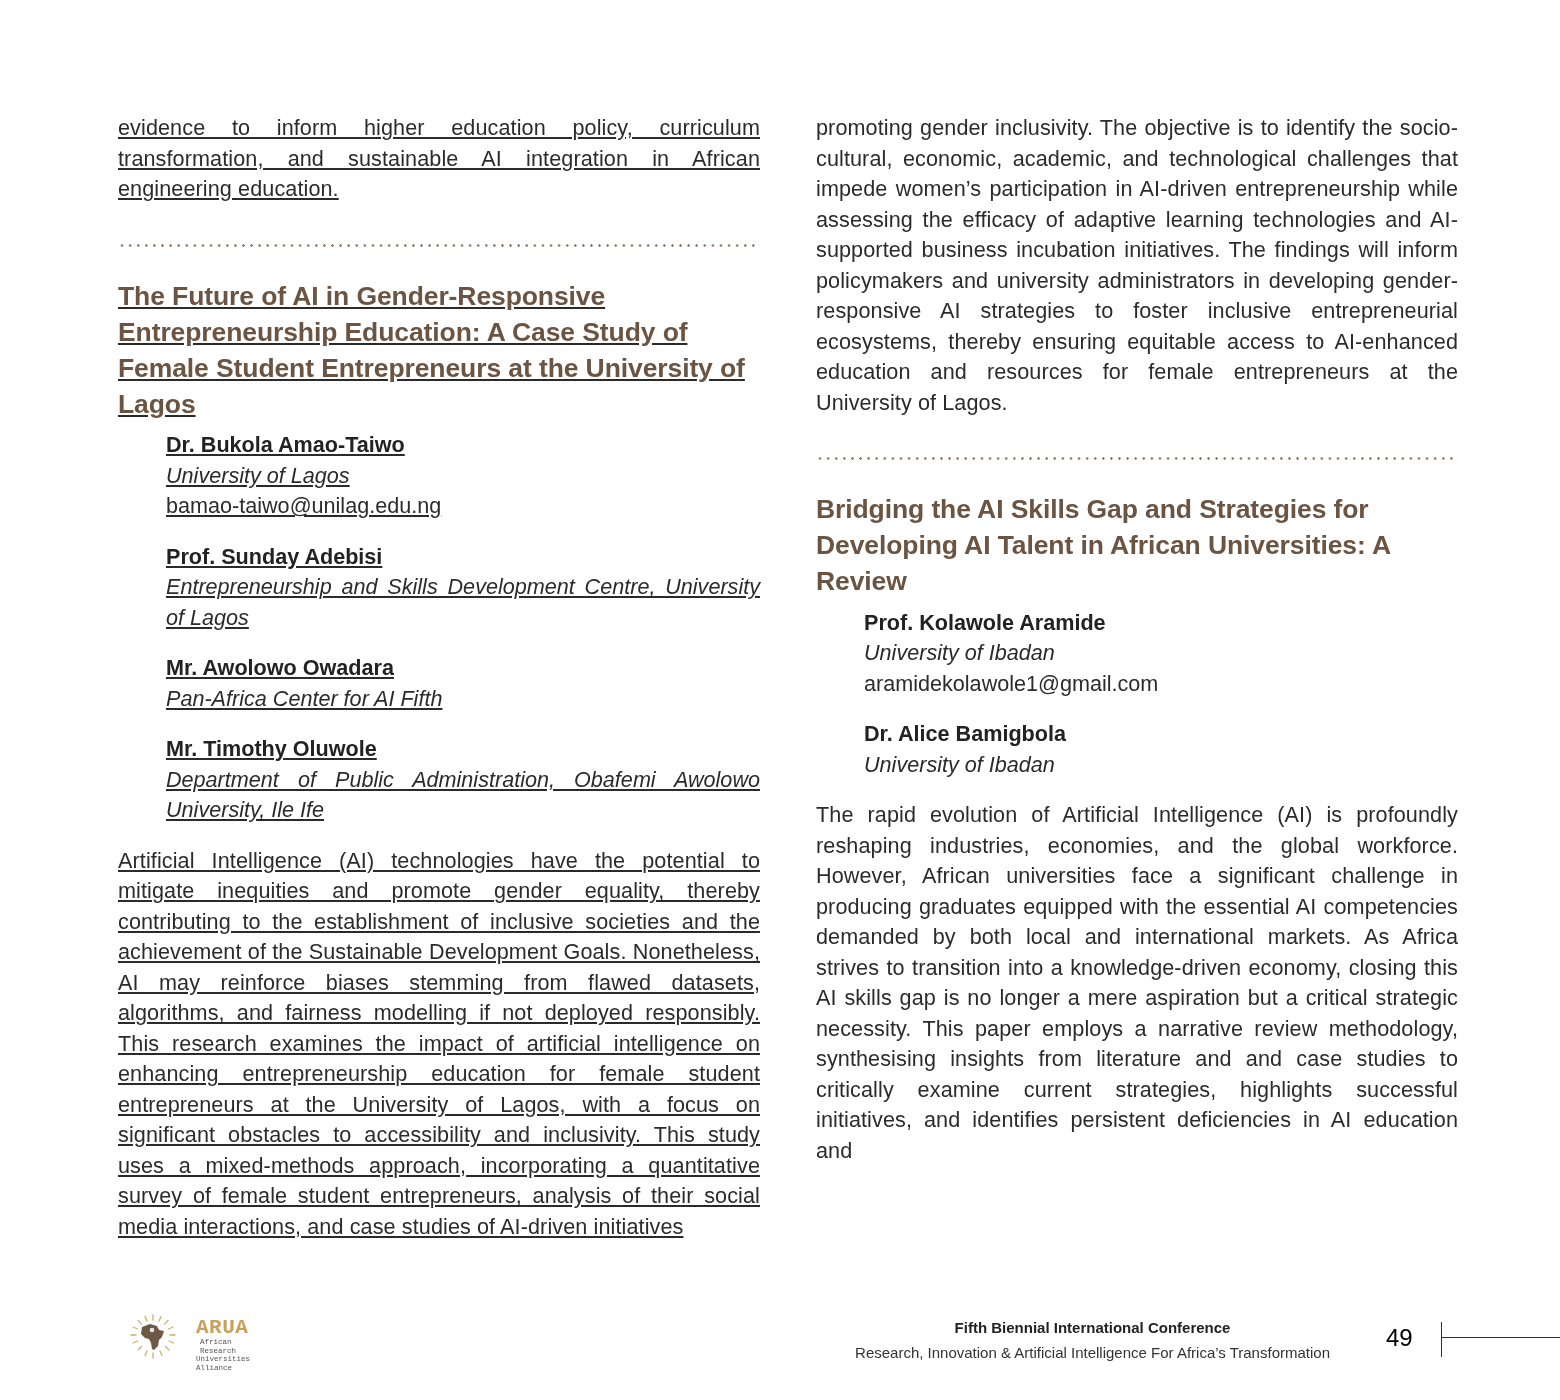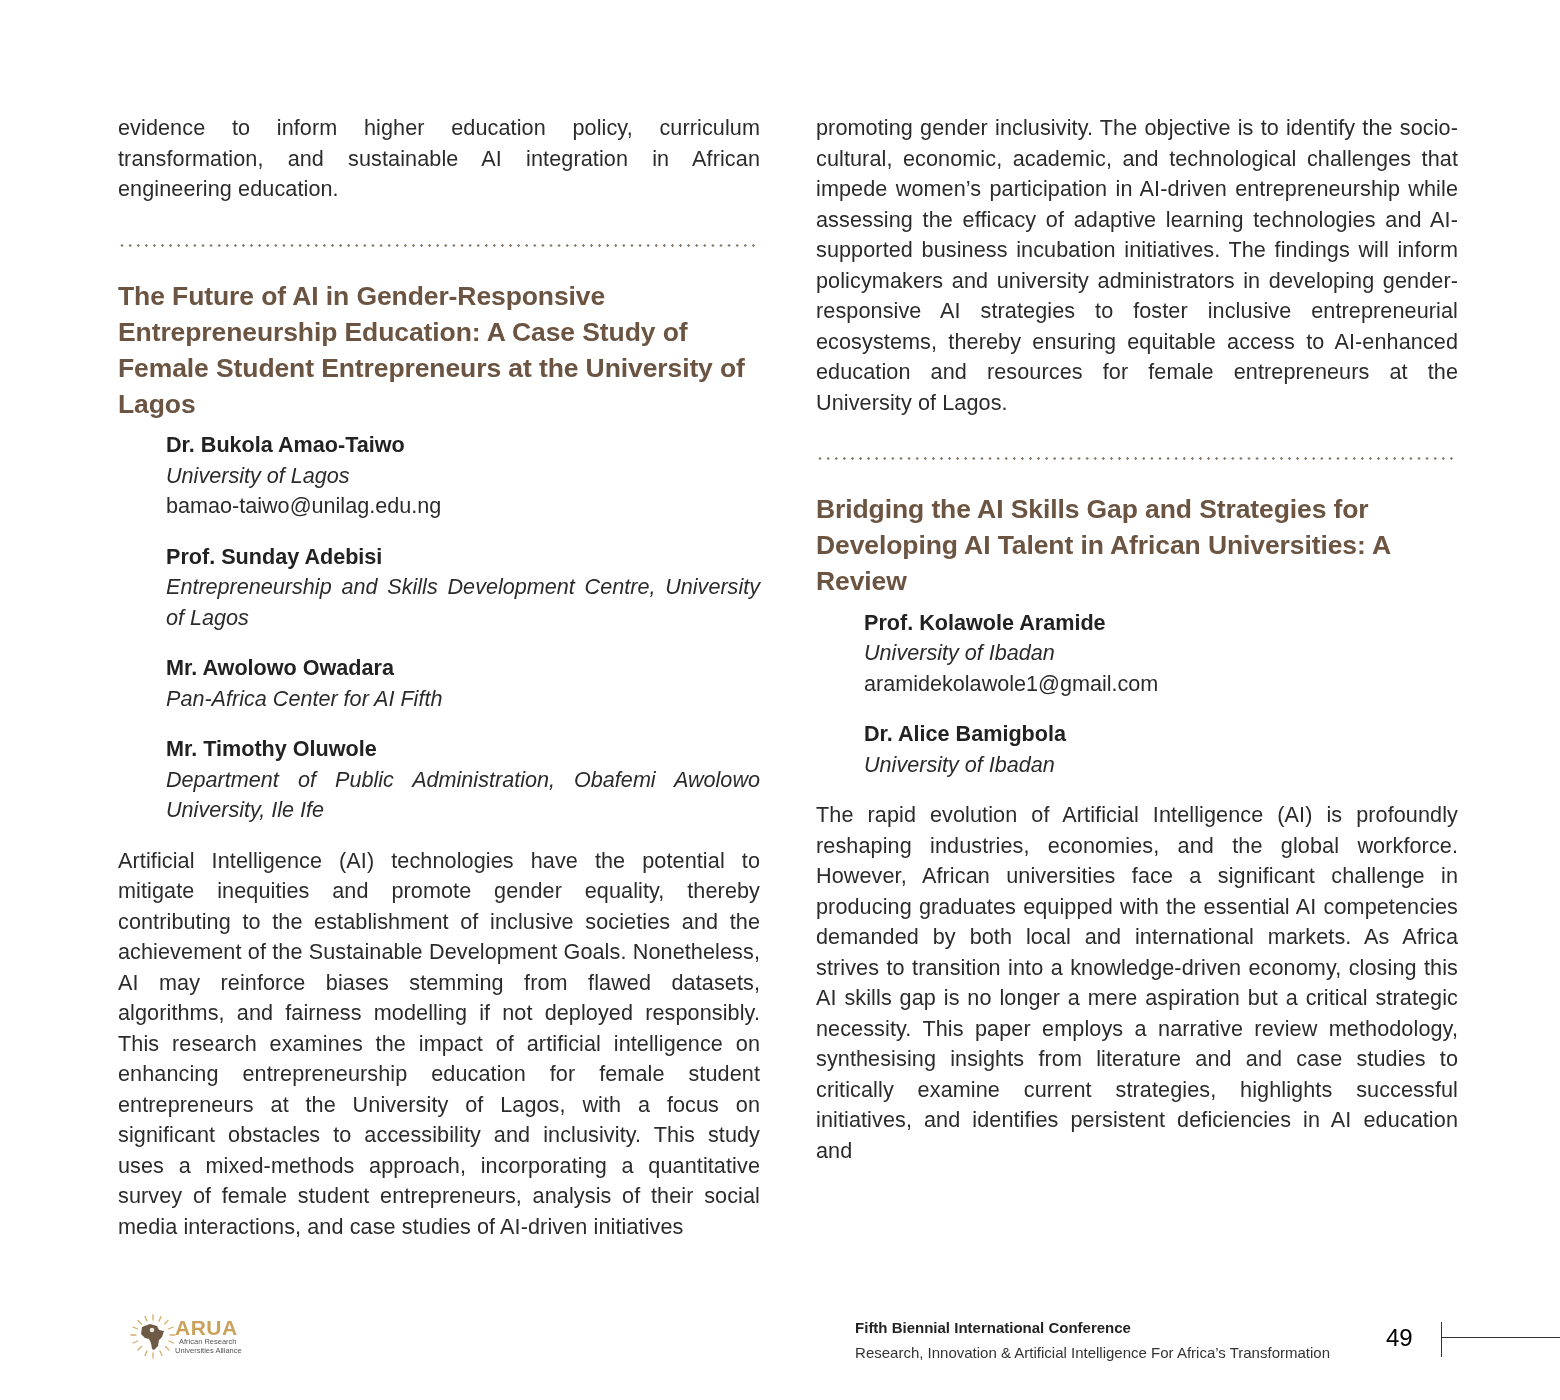--- a/index.html
+++ b/index.html
@@ -1,20 +1,20 @@
 <!DOCTYPE html>
 <html><head>
   <meta charset="utf-8">
   <style>
     * { margin: 0; padding: 0; box-sizing: border-box; }
     html, body { width: 1560px; height: 1400px; background: #ffffff; overflow: hidden; }
     body { position: relative; font-family: "Liberation Sans", "DejaVu Sans", sans-serif; color: #2a2a2a; }
 
     .column { position: absolute; top: 113px; width: 642px; }
-    .col-left { left: 118px; }
+    .col-left { left: 118px; text-decoration: underline; }
     .col-right { left: 816px; }
 
     .para {
       font-size: 21.6px;
       line-height: 30.5px;
       text-align: justify;
       color: #2b2b2b;
       letter-spacing: 0.1px;
     }
     .dots {
@@ -53,26 +53,26 @@
       font-size: 21.6px;
       line-height: 30.5px;
       color: #2b2b2b;
     }
     .authors { margin-top: 8px; }
     .abstract { margin-top: 20px; }
 
     
     .footer-logo { position: absolute; left: 128px; top: 1312px; width: 130px; height: 50px; }
     .logo-mark { position: absolute; left: 0; top: 0; width: 50px; height: 50px; }
-    .logo-text { position: absolute; left: 47px; top: 6px; }
+    .logo-text { position: absolute; left: 68px; top: 6px; font-family: Liberation Mono, monospace; }
     .logo-word { font-size: 21px; font-weight: bold; color: #c9a15b; line-height: 20px; letter-spacing: 0.5px; }
     .logo-sub { font-size: 7.5px; line-height: 8.5px; color: #555555; }
     .logo-sub1 { padding-left: 4px; }
 
-    .footer-text { position: absolute; right: 230px; top: 1318px; text-align: left; }
+    .footer-text { position: absolute; right: 230px; top: 1318px; text-align: center; }
     .footer-conf { font-size: 15px; font-weight: bold; color: #222222; line-height: 20px; }
     .footer-theme { font-size: 15px; color: #333333; line-height: 22px; margin-top: 4px; }
 
     .page-num { position: absolute; left: 1386px; top: 1324px; font-size: 24px; color: #000000; line-height: 28px; }
     .page-vline { position: absolute; left: 1441px; top: 1322px; width: 1.4px; height: 35px; background: #333333; }
     .page-hline { position: absolute; left: 1441px; top: 1337px; width: 119px; height: 1.4px; background: #333333; }
   </style>
 </head>
 <body>
 

